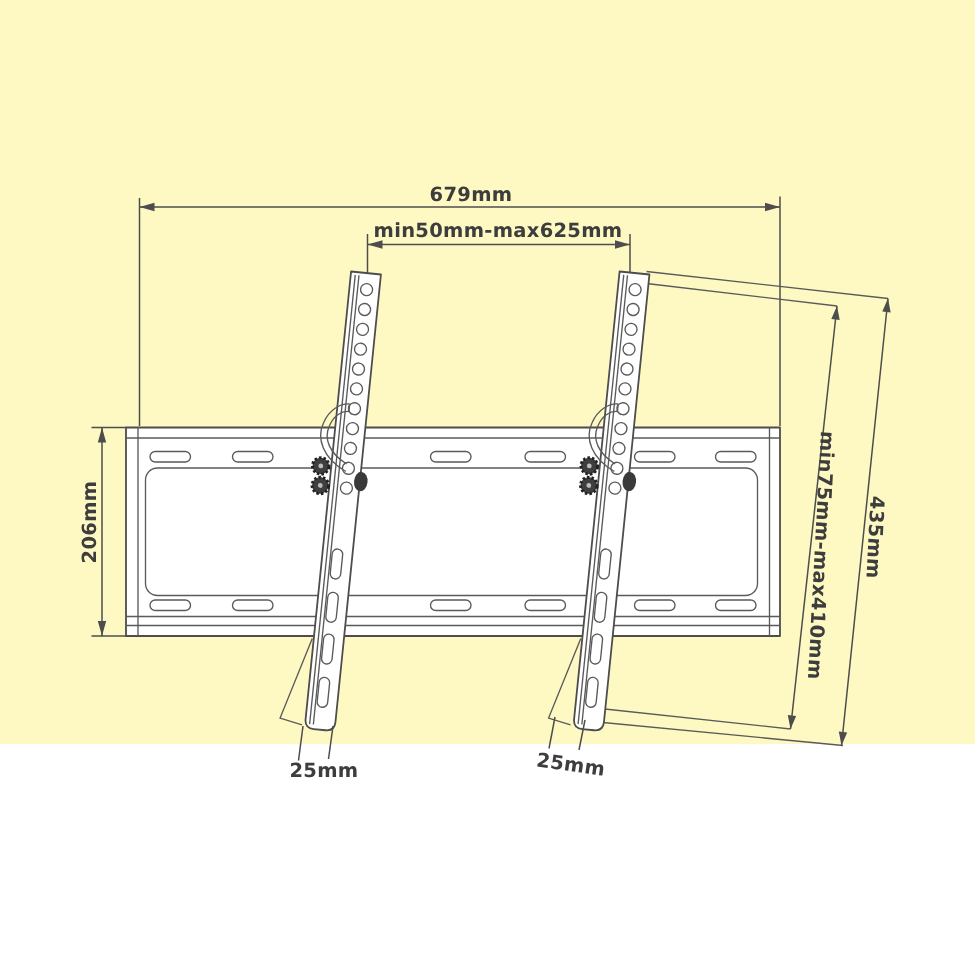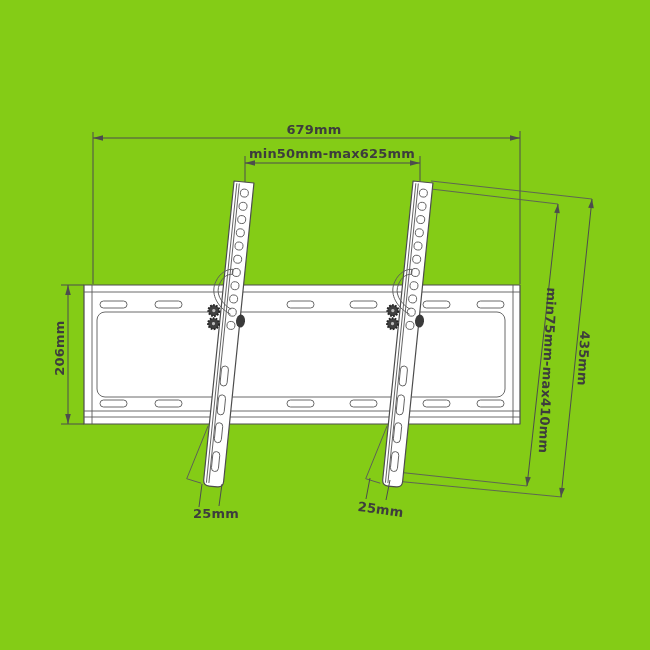--- a/index.html
+++ b/index.html
@@ -1,17 +1,17 @@
 <!DOCTYPE html>
 <html><head>
 <meta charset="utf-8">
 <style>
   html,body{margin:0;padding:0;background:#ffffff;}
   body{width:650px;height:650px;overflow:hidden;font-family:"DejaVu Sans",sans-serif;}
-  .drawing-wrap{position:relative;width:650px;height:650px;background:#84cc16;}
+  .drawing-wrap{position:relative;width:650px;height:496px;background:#fef9c3;}
   svg{display:block;color:#4d4d4d;}
   .ln{stroke:#4d4d4d;stroke-width:1.2;fill:none;stroke-linecap:round;stroke-linejoin:round;}
   .ln-thin{stroke:#5a5a5a;stroke-width:0.9;fill:none;}
   .fill-white{fill:#ffffff;}
   .dim{stroke:#4d4d4d;stroke-width:1;fill:none;}
   .arrow{fill:#4d4d4d;stroke:none;}
   .dim-label{fill:#3d3d3d;font-size:13px;font-weight:600;letter-spacing:0.2px;}
   .dark{fill:#3a3a3a;stroke:none;}
   .knob{fill:#3f3f3f;stroke:#222;stroke-width:2;stroke-dasharray:1.6 1.4;}
 </style>

